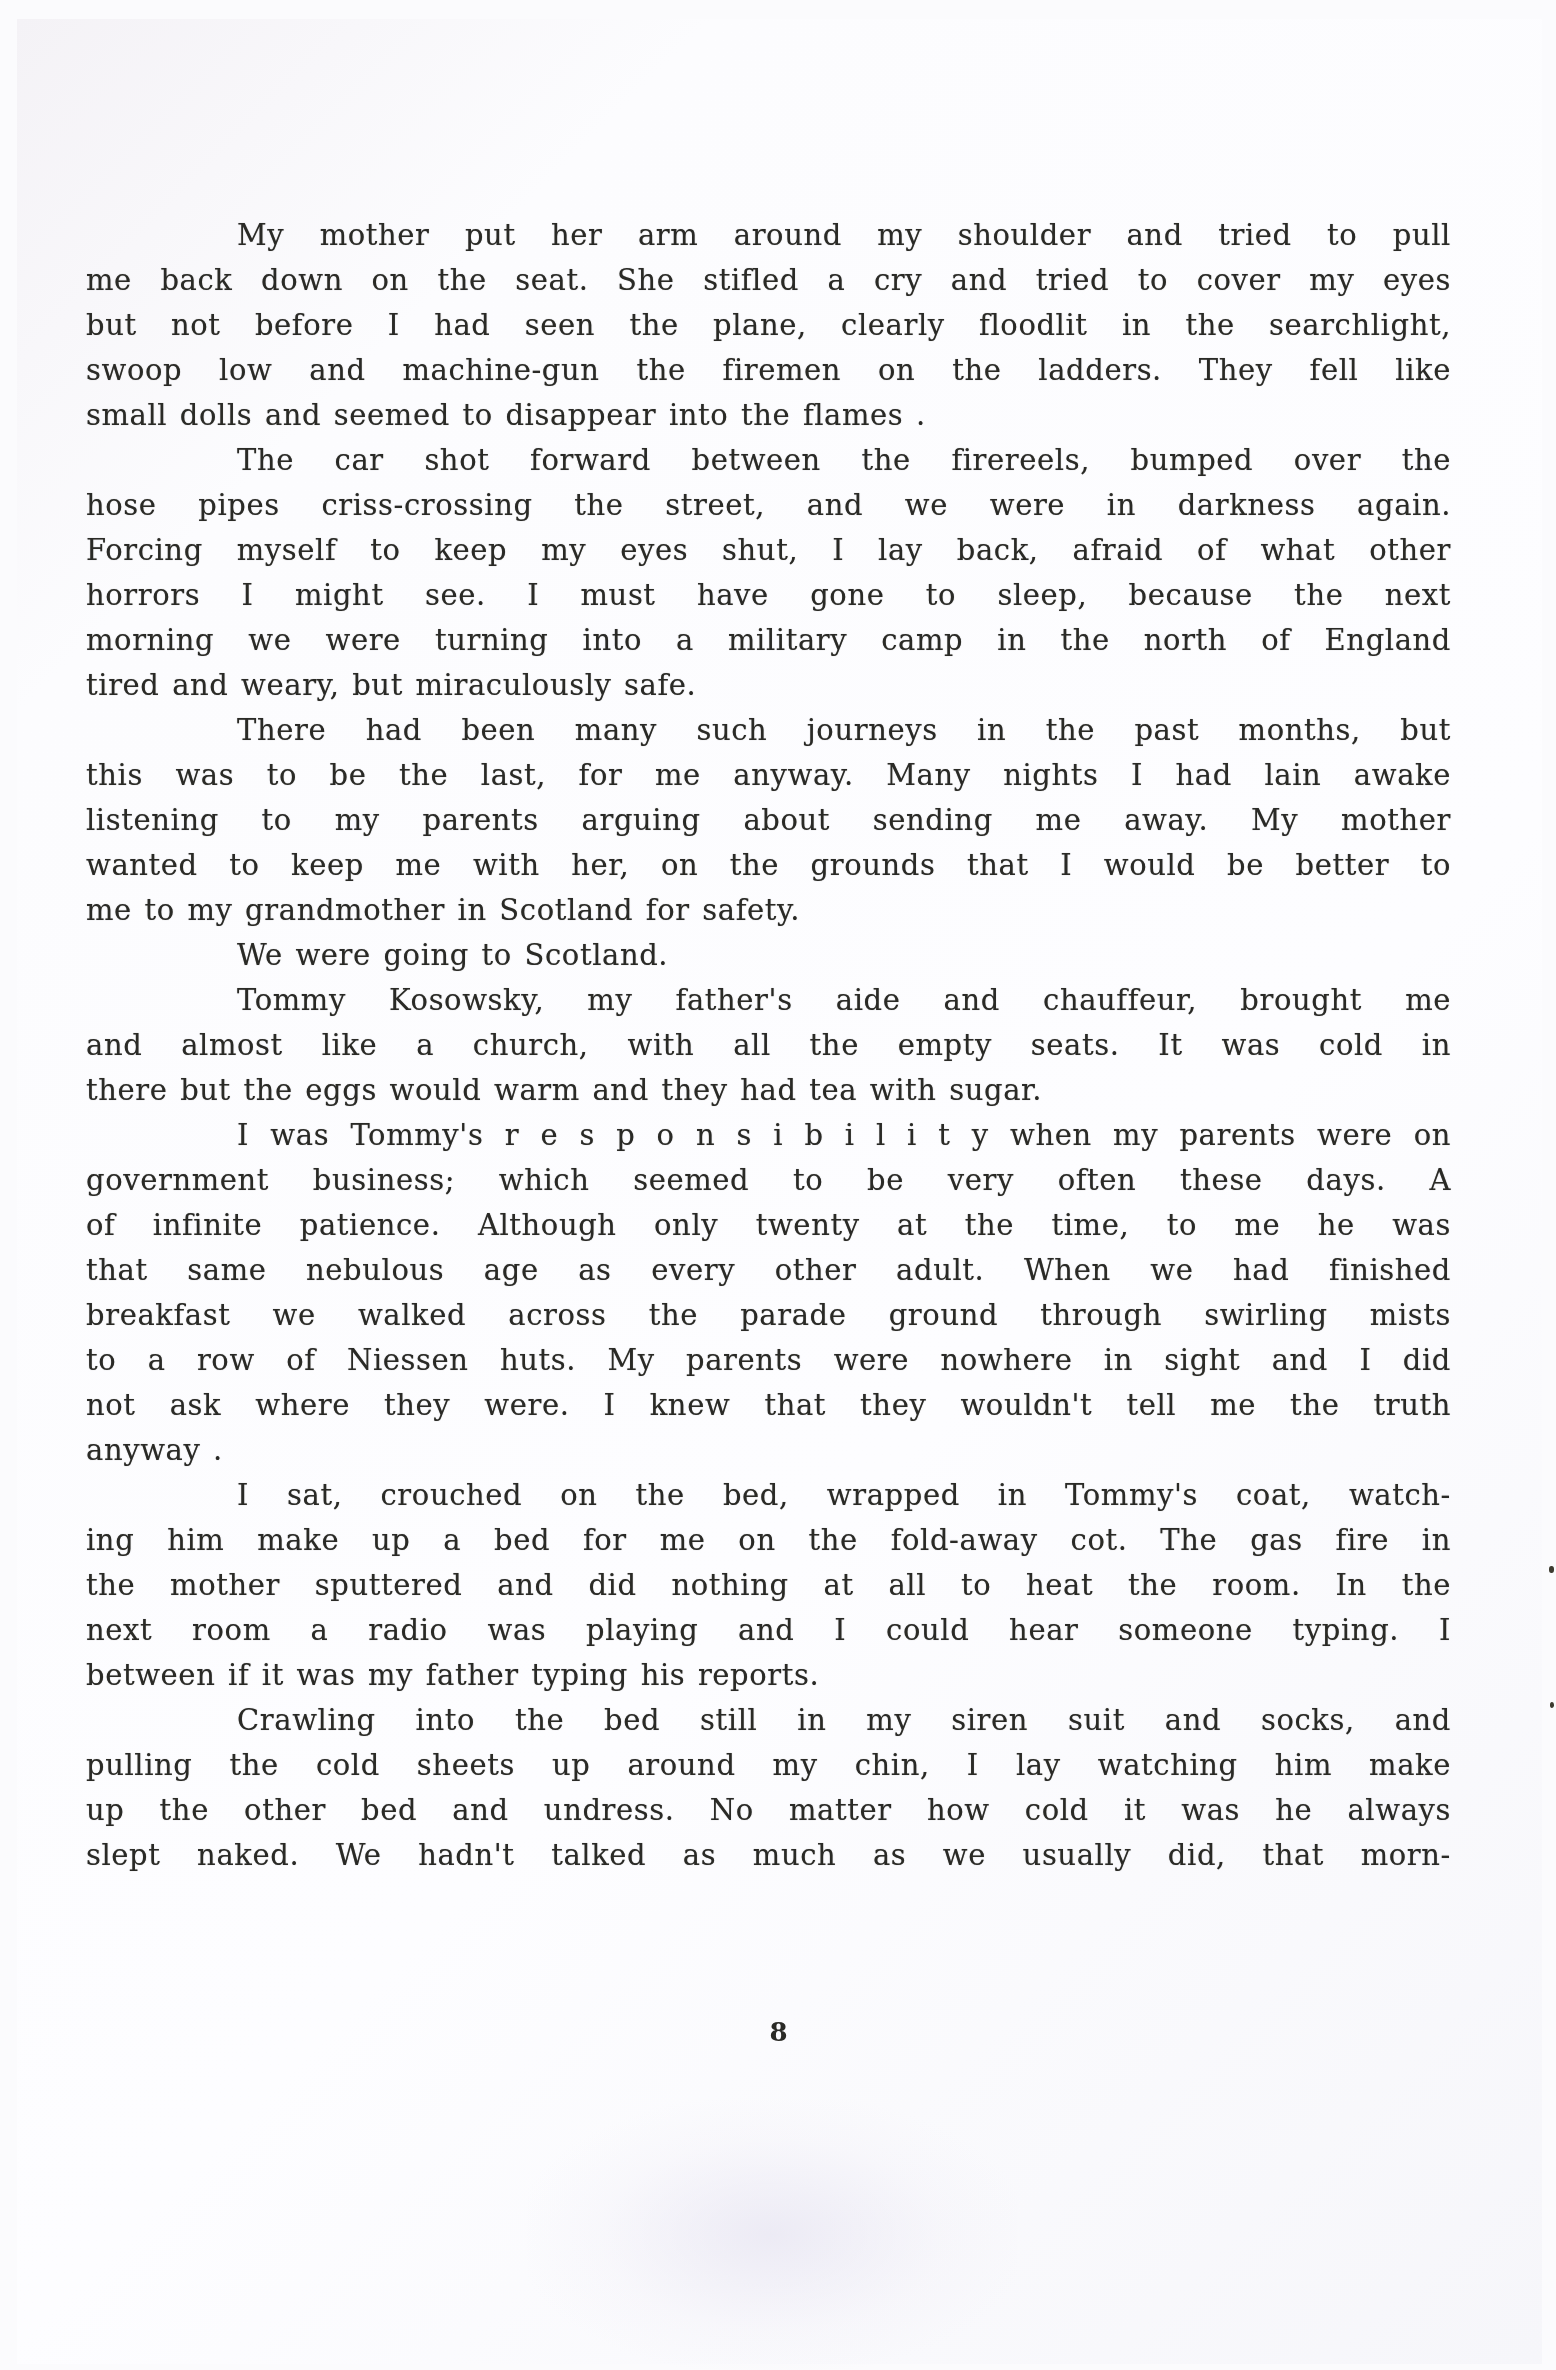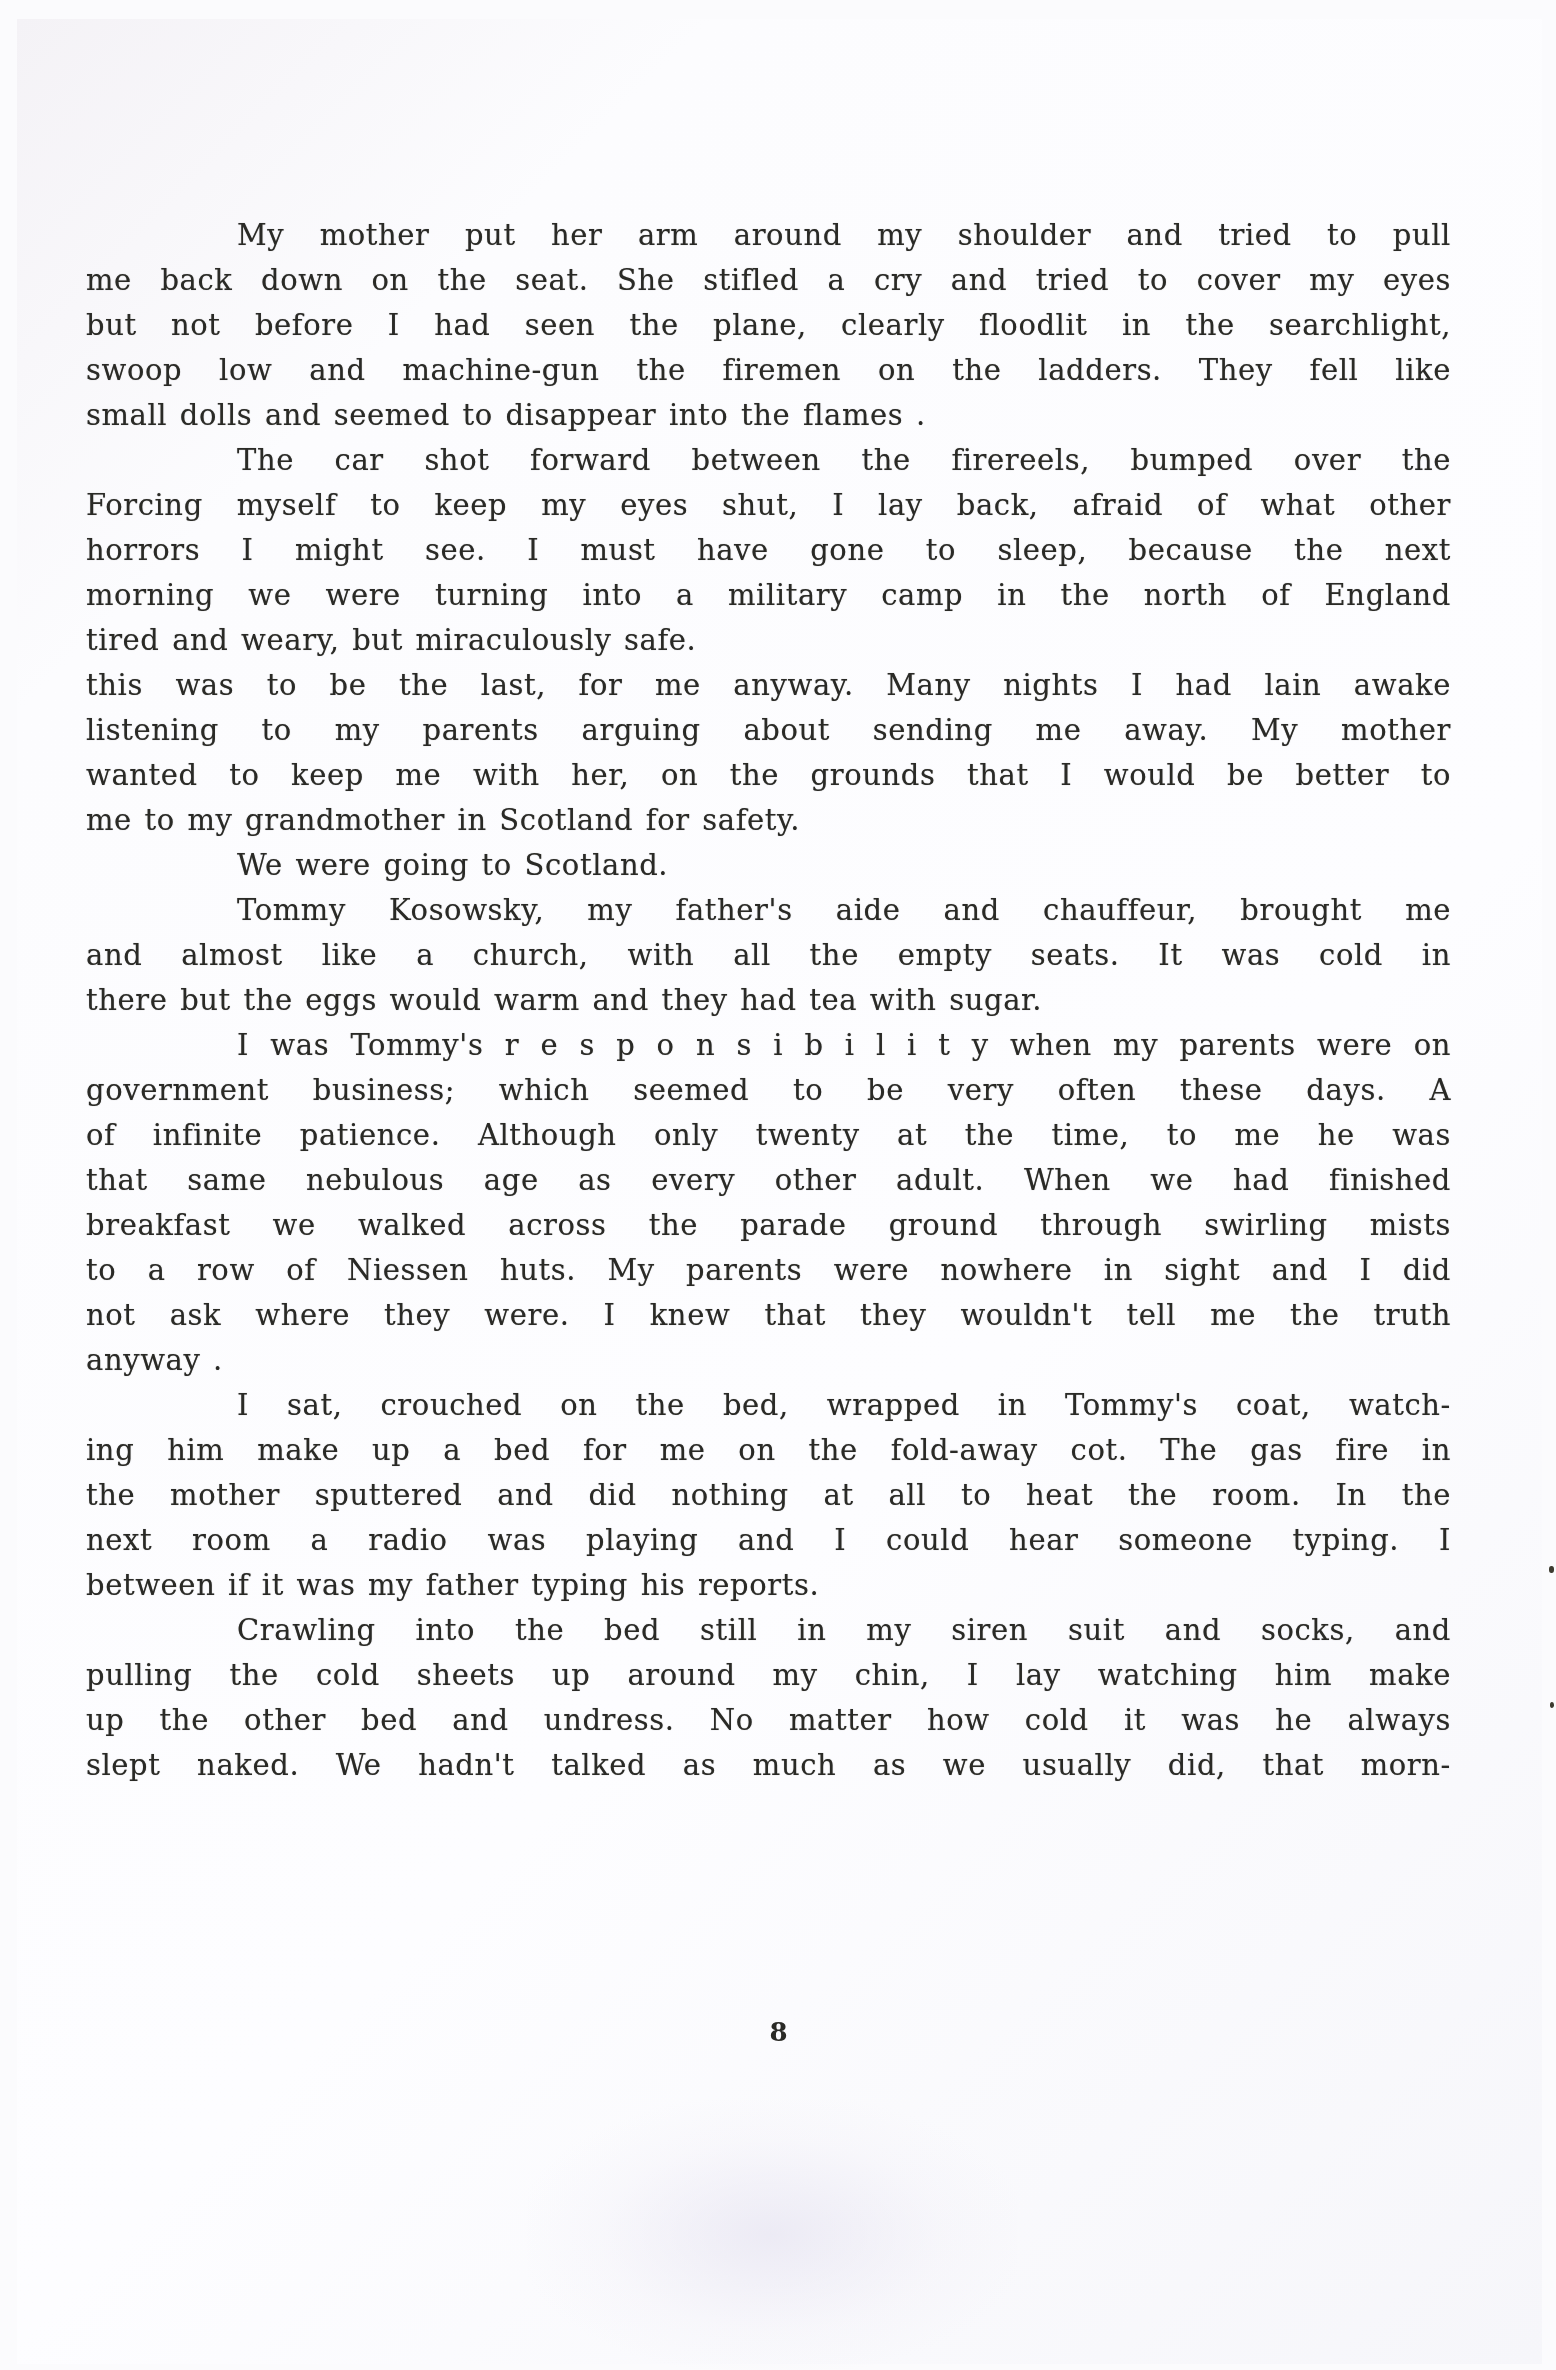--- a/index.html
+++ b/index.html
@@ -87,27 +87,29 @@
   <div>
     <span class="line indent">My mother put her arm around my shoulder and tried to pull</span>
     <span class="line">me back down on the seat. She stifled a cry and tried to cover my eyes</span>
     <span class="line">but not before I had seen the plane, clearly floodlit in the searchlight,</span>
     <span class="line">swoop low and machine-gun the firemen on the ladders. They fell like</span>
     <span class="line last">small dolls and seemed to disappear into the flames .</span>
   </div>
 
   <div>
     <span class="line indent">The car shot forward between the firereels, bumped over the</span>
+    <span class="line">hose pipes criss-crossing the street, and we were in darkness again.</span>
     <span class="line">Forcing myself to keep my eyes shut, I lay back, afraid of what other</span>
     <span class="line">horrors I might see. I must have gone to sleep, because the next</span>
     <span class="line">morning we were turning into a military camp in the north of England</span>
     <span class="line last">tired and weary, but miraculously safe.</span>
   </div>
 
   <div>
+    <span class="line indent">There had been many such journeys in the past months, but</span>
     <span class="line">this was to be the last, for me anyway. Many nights I had lain awake</span>
     <span class="line">listening to my parents arguing about sending me away. My mother</span>
     <span class="line">wanted to keep me with her, on the grounds that I would be better to</span>
     <span class="line last">me to my grandmother in Scotland for safety.</span>
   </div>
 
   <div>
     <span class="line indent last">We were going to Scotland.</span>
   </div>
 

